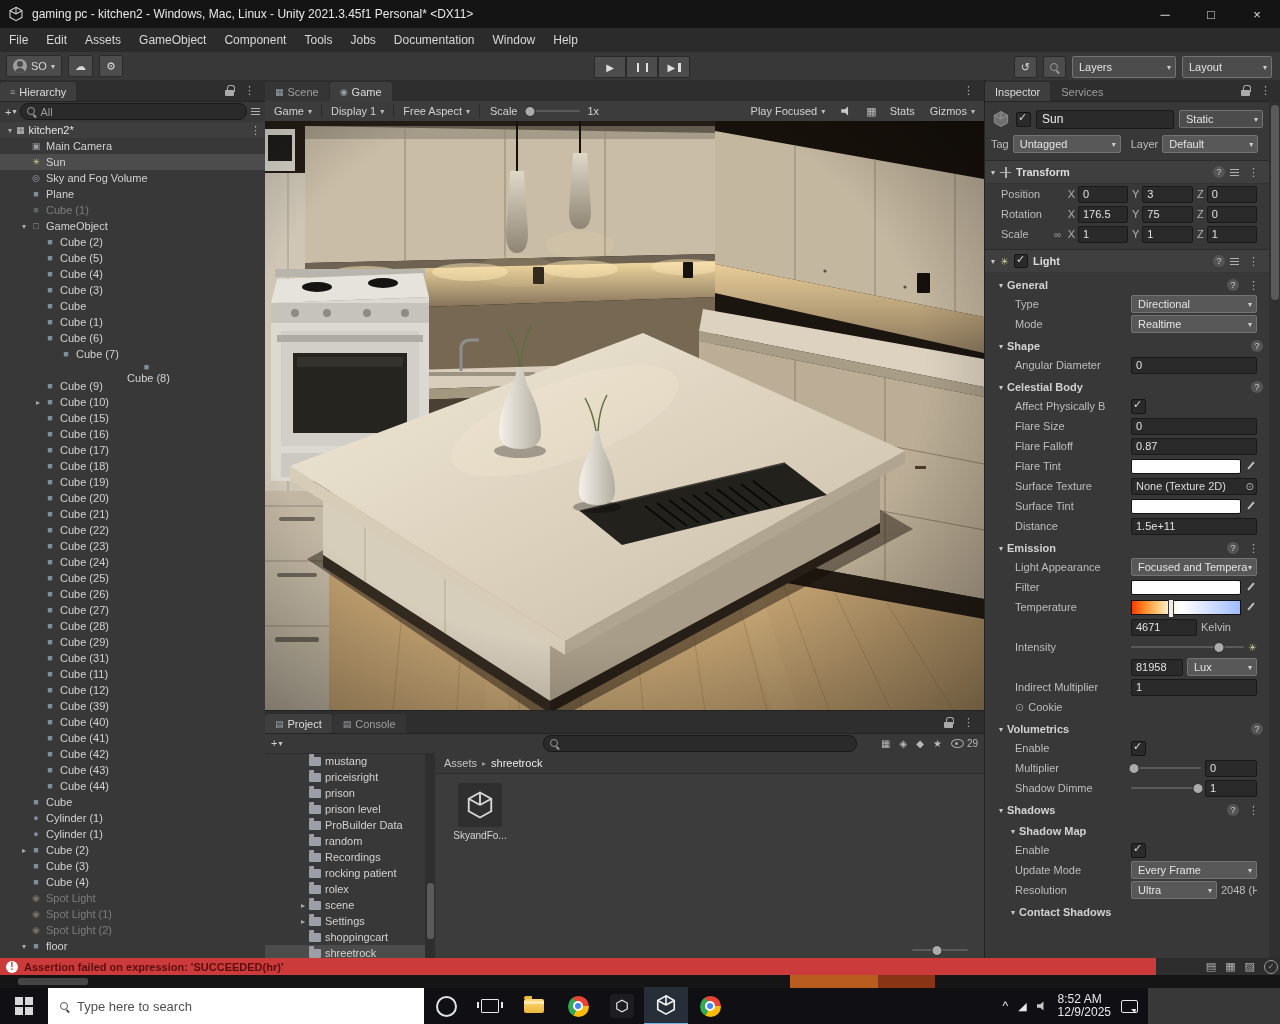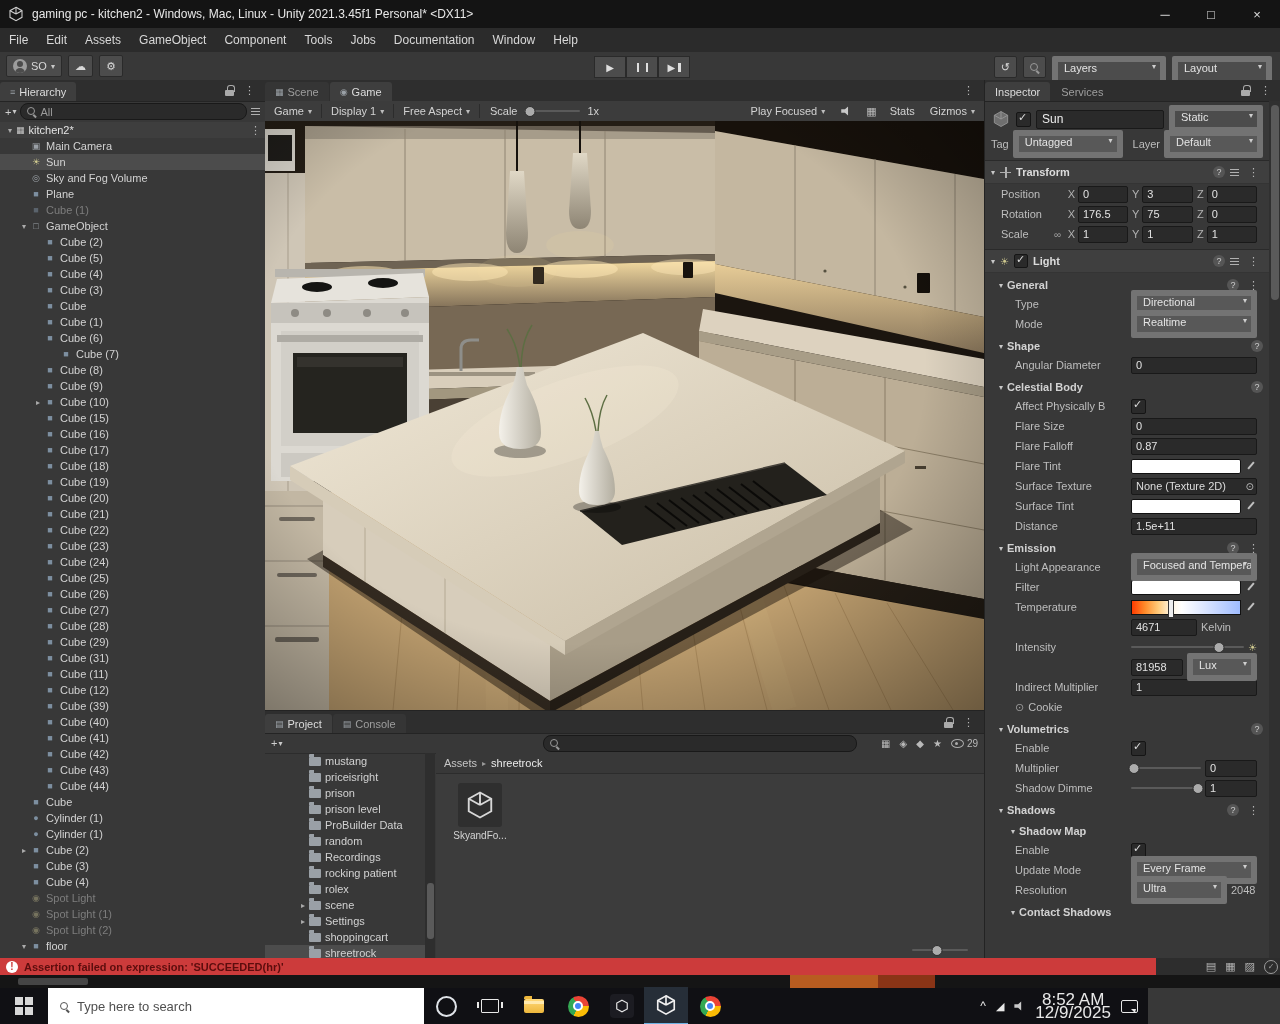--- a/index.html
+++ b/index.html
@@ -30,21 +30,21 @@
   .avatar{width:14px;height:14px;border-radius:50%;background:#9d9d9d;position:relative;overflow:hidden}
   .avatar::before{content:"";position:absolute;left:4px;top:2px;width:6px;height:6px;border-radius:50%;background:#4c4c4c}
   .avatar::after{content:"";position:absolute;left:2px;top:9px;width:10px;height:6px;border-radius:5px 5px 0 0;background:#4c4c4c}
   .caret{font-size:8px;color:#c8c8c8}
   .play-cluster{position:absolute;left:594px;top:4px;display:flex}
   .play-btn{width:30px;height:20px;background:#4c4c4c;border:1px solid #2a2a2a;display:flex;
             align-items:center;justify-content:center;color:#dedede;font-size:10px;gap:2px}
   .pause-bars{width:7px;height:9px;border-left:2.5px solid #dedede;border-right:2.5px solid #dedede}
   .step-bar{width:2.5px;height:9px;background:#dedede;margin-left:1px}
   .right-cluster{position:absolute;right:8px;top:4px;display:flex;gap:6px}
-  .dd{background:#585858;border:6px solid #737373;border-radius:2px;height:16px;display:flex;
+  .dd{background:#585858;border:1px solid #737373;border-radius:2px;height:16px;display:flex;align-items:center;
       padding:0 16px 0 6px;position:relative;color:#e4e4e4;white-space:nowrap;overflow:hidden}
   .dd::after{content:"▾";position:absolute;right:4px;font-size:8px;color:#cfcfcf}
   .dd.toolbar-dd{height:20px;background:#4c4c4c}
 
   
   .ptabbar{position:absolute;left:0;right:0;height:21px;background:#2e2e2e;display:flex;
            align-items:flex-end;border-bottom:1px solid #242424}
   .ptab{height:19px;display:flex;align-items:center;gap:4px;padding:0 10px;background:#353535;
         color:#9e9e9e;margin-right:1px;border-radius:3px 3px 0 0;font-size:11px;white-space:nowrap}
   .ptab.active{background:#3e3e3e;color:#dcdcdc}
@@ -202,21 +202,21 @@
   .fe{width:20px;height:14px;background:linear-gradient(#ffd97a,#eeb73c);border-radius:2px;position:relative}
   .fe::before{content:"";position:absolute;left:0;top:-3px;width:8px;height:3px;background:#eeb73c;border-radius:2px 0 0 0}
   .fe::after{content:"";position:absolute;left:0;top:2px;right:0;height:3px;background:#ffe9ad}
   .chrome{width:21px;height:21px;border-radius:50%;position:relative;
           background:conic-gradient(from -30deg,#ea4335 0 33%,#fbbc05 0 66%,#34a853 0 100%)}
   .chrome::before{content:"";position:absolute;inset:5.5px;border-radius:50%;background:#4285f4;border:2px solid #fff}
   .uhub{width:24px;height:24px;background:#1c1c22;border-radius:4px;display:flex;align-items:center;justify-content:center}
   .tray{margin-left:auto;display:flex;align-items:center;gap:10px;padding-right:10px;color:#e8e8e8}
   .tray-chevron{font-size:12px}
   .net-glyph{font-size:11px;color:#e8e8e8}
-  .clock{display:flex;flex-direction:column;align-items:center;line-height:13px;font-size:17px}
+  .clock{display:flex;flex-direction:column;align-items:flex-start;line-height:13px;font-size:12px}
   .notif{width:15px;height:11px;border:1.5px solid #e8e8e8;border-radius:2px;position:relative}
   .notif::after{content:"";position:absolute;right:1px;bottom:-5px;border:4px solid transparent;
                 border-top-color:#e8e8e8;border-right-width:1px;border-left-width:4px}
 </style>
 </head>
 <body>
 
 <div id="root">
 
   <div class="titlebar">
@@ -377,21 +377,21 @@
         <div class="h-row" data-icon="cube" style="padding-left: 32px;">
           <span class="arrow"></span>
           <span class="row-icon"></span>
           <span class="row-label">Cube (6)</span>
         </div>
         <div class="h-row" data-icon="cube" style="padding-left: 48px;">
           <span class="arrow"></span>
           <span class="row-icon"></span>
           <span class="row-label">Cube (7)</span>
         </div>
-        <div class="h-row" data-icon="cube" style="padding-left: 32px;">
+        <div class="h-row" data-icon="cube" style="padding-left: 32px; flex-direction: column;">
           <span class="arrow"></span>
           <span class="row-icon"></span>
           <span class="row-label">Cube (8)</span>
         </div>
         <div class="h-row" data-icon="cube" style="padding-left: 32px;">
           <span class="arrow"></span>
           <span class="row-icon"></span>
           <span class="row-label">Cube (9)</span>
         </div>
         <div class="h-row" data-icon="cube" data-arrow="right" style="padding-left: 32px;">

